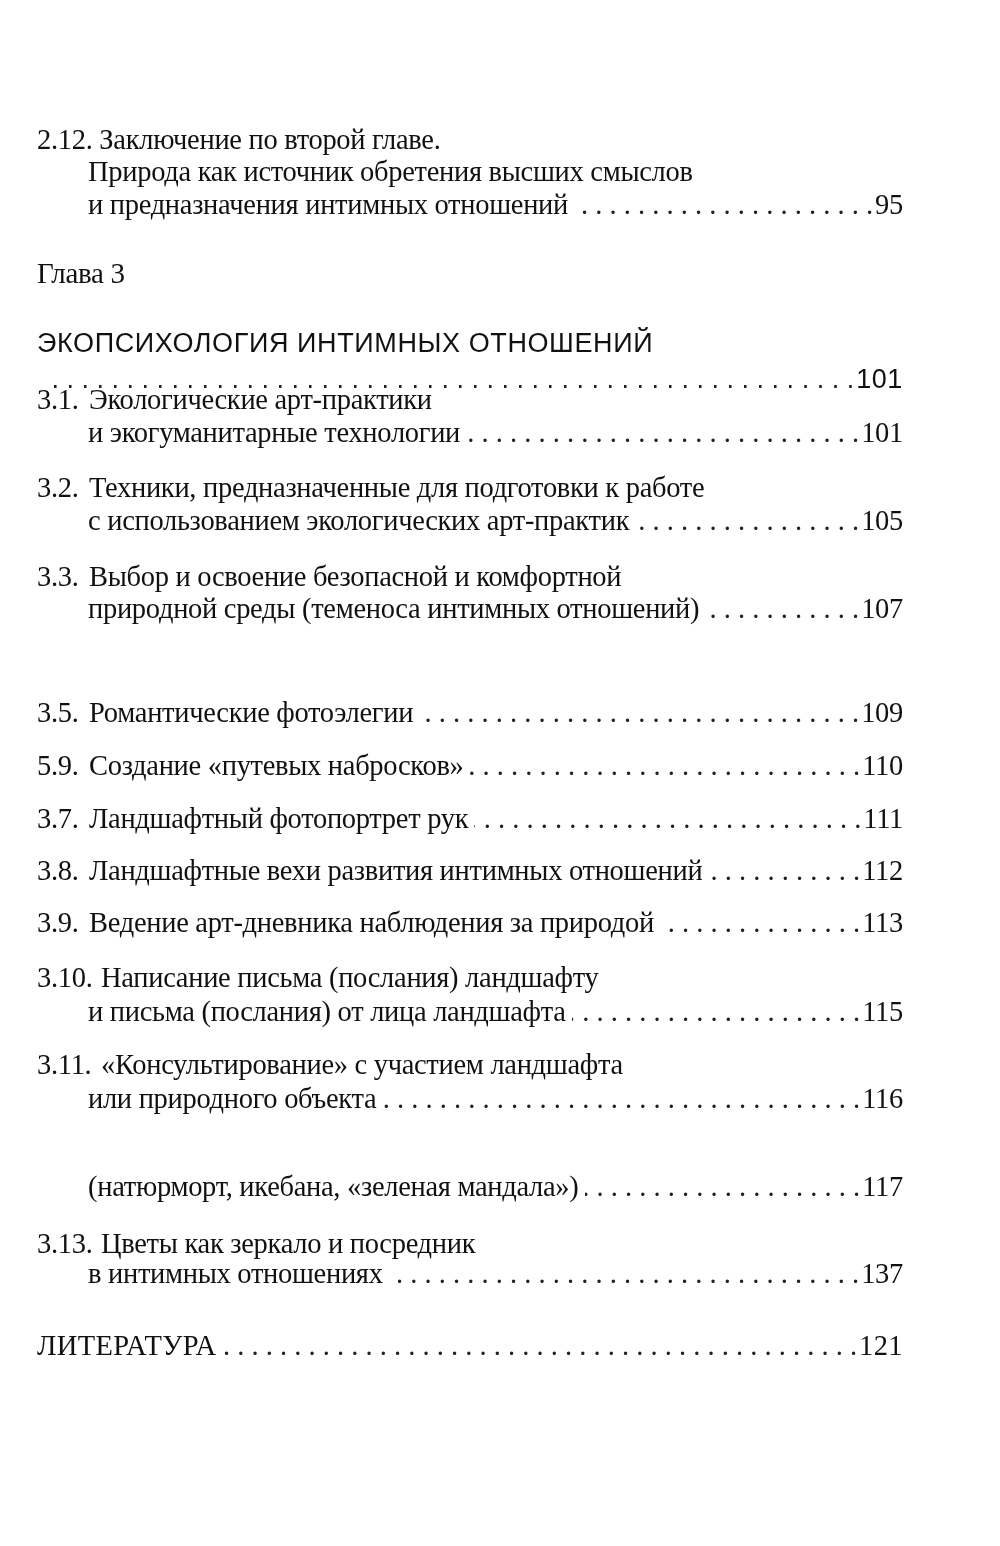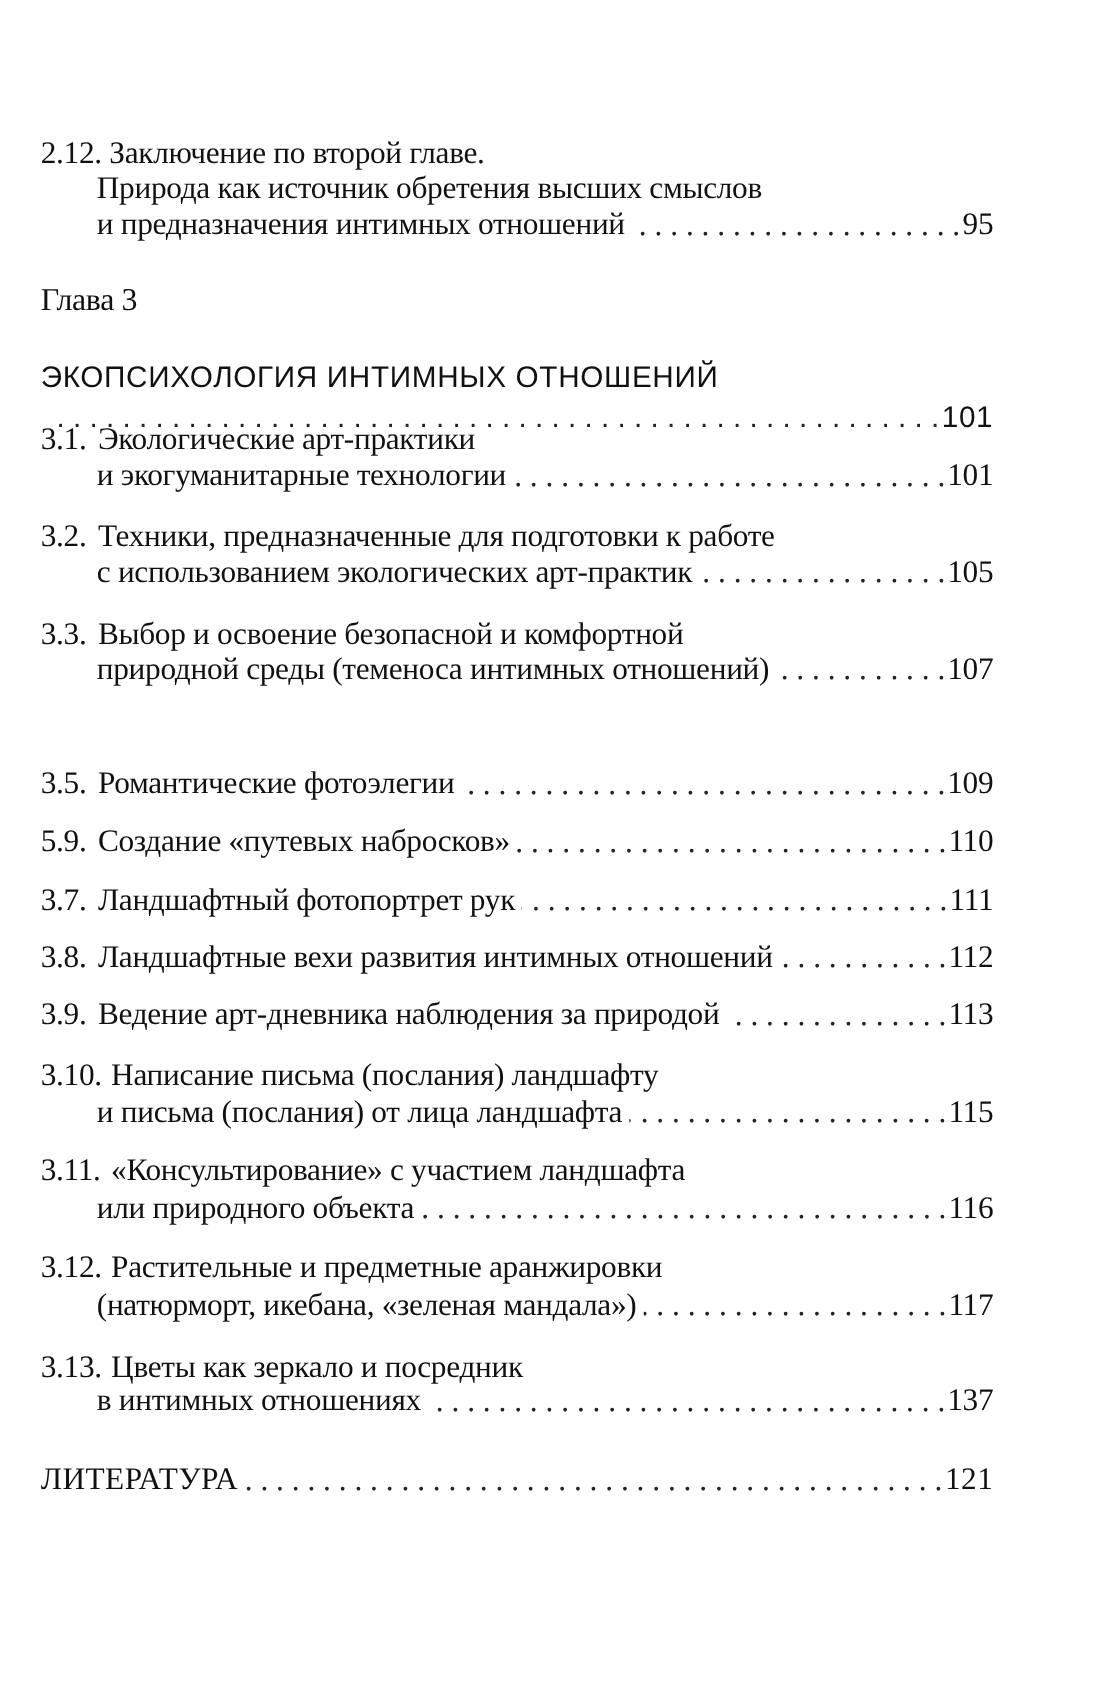--- a/index.html
+++ b/index.html
@@ -153,23 +153,20 @@
 
   <div class="ln" style="top:1065px">
     <span class="num w2">3.11.</span><span>«Консультирование» с участием ландшафта</span>
   </div>
   <div class="ln indent wide" style="top:1099px">
     <span>или природного объекта</span>
     <span class="lead"></span>
     <span class="pg">116</span>
   </div>
 
-  <div class="ln" style="top:1153px">
-    <span class="num w2">3.12.</span><span>Растительные и предметные аранжировки</span>
-  </div>
   <div class="ln indent wide" style="top:1187px">
     <span>(натюрморт, икебана, «зеленая мандала»)</span>
     <span class="lead"></span>
     <span class="pg">117</span>
   </div>
 
   <div class="ln" style="top:1244px">
     <span class="num w2">3.13.</span><span>Цветы как зеркало и посредник</span>
   </div>
   <div class="ln indent wide" style="top:1274px">

